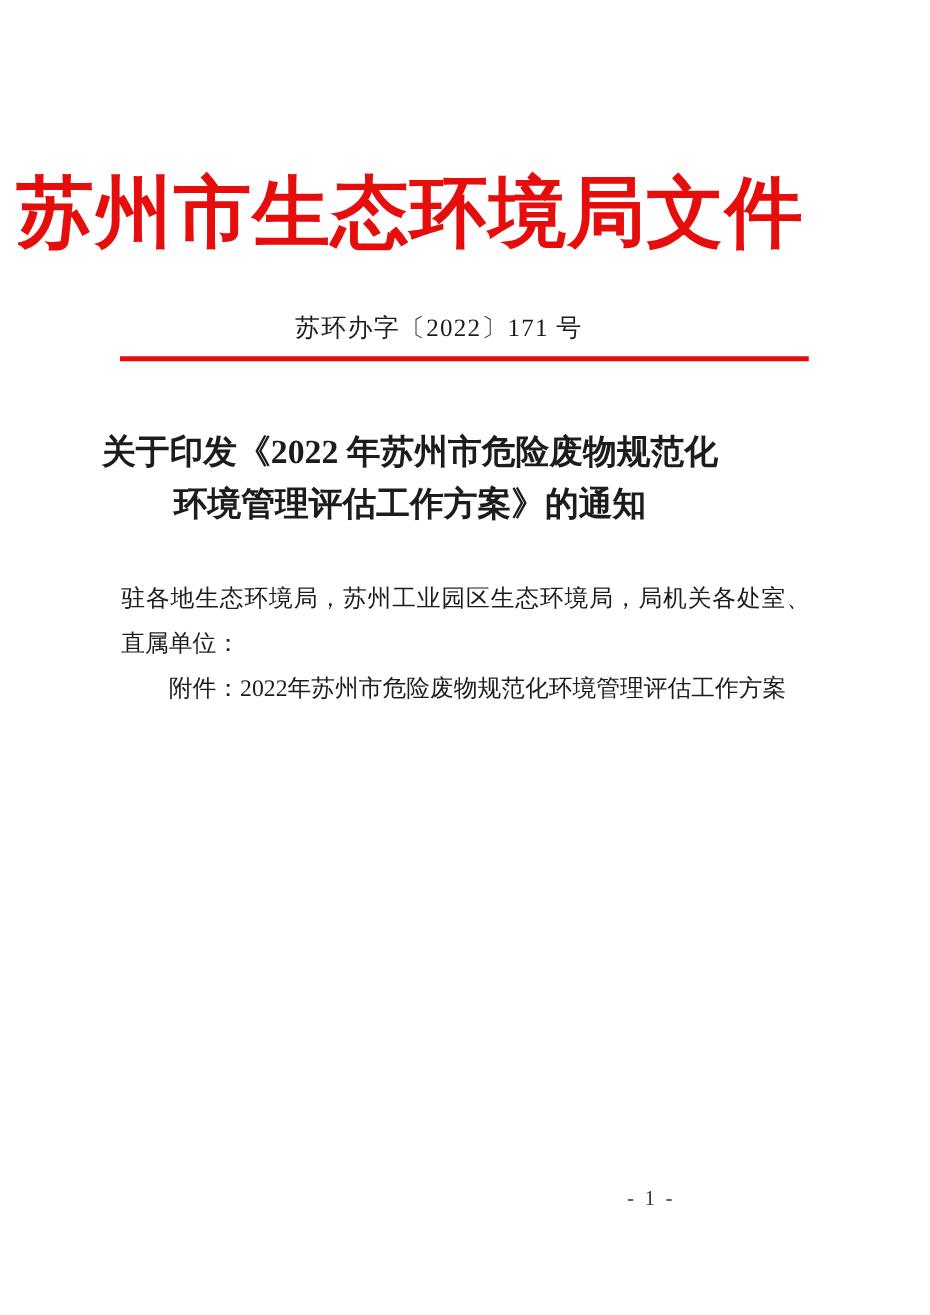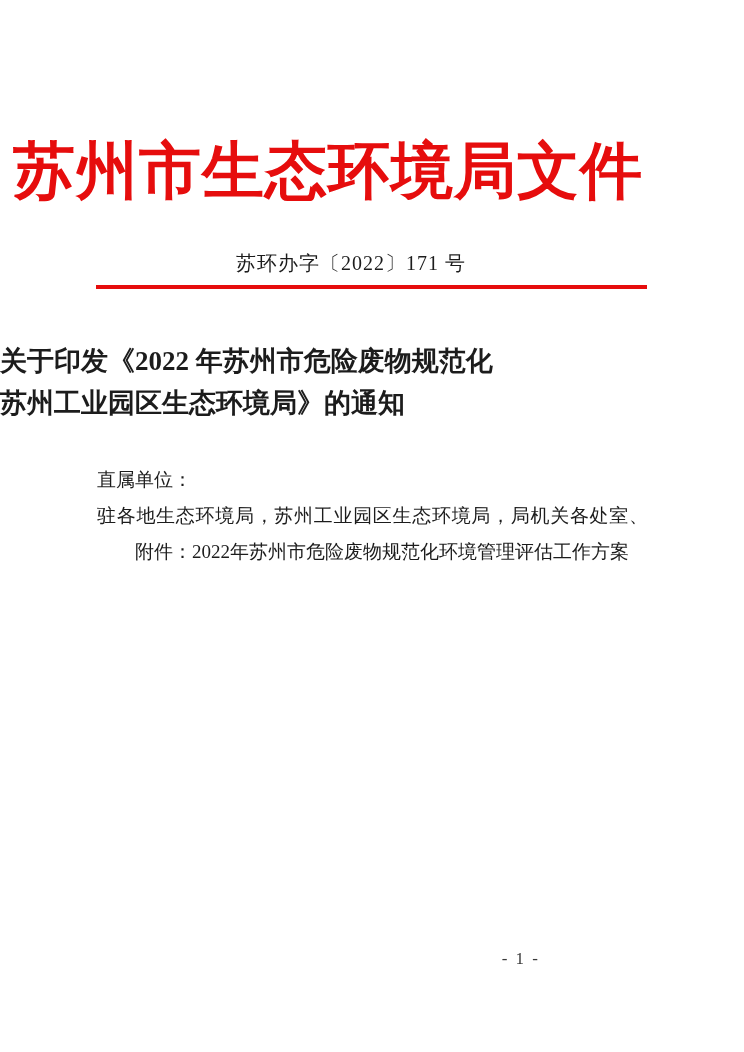--- a/index.html
+++ b/index.html
@@ -39,21 +39,21 @@
   .red-rule {
     position: absolute;
     left: 96px; top: 285px;
     width: 551px; height: 4px;
     background: var(--accent-red);
   }
   .doc-title {
     position: absolute;
     left: 0; right: 0; top: 340px;
     margin: 0;
-    text-align: left;
+    text-align: center;
     font-weight: bold;
     font-size: 27px;
     line-height: 42px;
   }
   .body-text {
     position: absolute;
     left: 97px; top: 462px;
     width: 551px;
     font-size: 19px;
     line-height: 36px;
@@ -85,27 +85,27 @@
 <div class="page">
 
   <div class="letterhead">苏州市生态环境局文件</div>
 
   <div class="doc-number">苏环办字〔2022〕171 号</div>
 
   <div class="red-rule"></div>
 
   <h1 class="doc-title">
     <div>关于印发《2022 年苏州市危险废物规范化</div>
-    <div>苏州工业园区生态环境局》的通知</div>
+    <div>环境管理评估工作方案》的通知</div>
   </h1>
 
   <div class="body-text">
       <div class="paragraph">
+        <div class="bline">驻各地生态环境局，苏州工业园区生态环境局，局机关各处室、</div>
         <div class="bline last">直属单位：</div>
-        <div class="bline">驻各地生态环境局，苏州工业园区生态环境局，局机关各处室、</div>
       </div>
       <div class="paragraph">
         <div class="bline last">　　附件：2022年苏州市危险废物规范化环境管理评估工作方案</div>
       </div>
     </div>
 
   <div class="page-number">- 1 -</div>
 
 </div>
 

